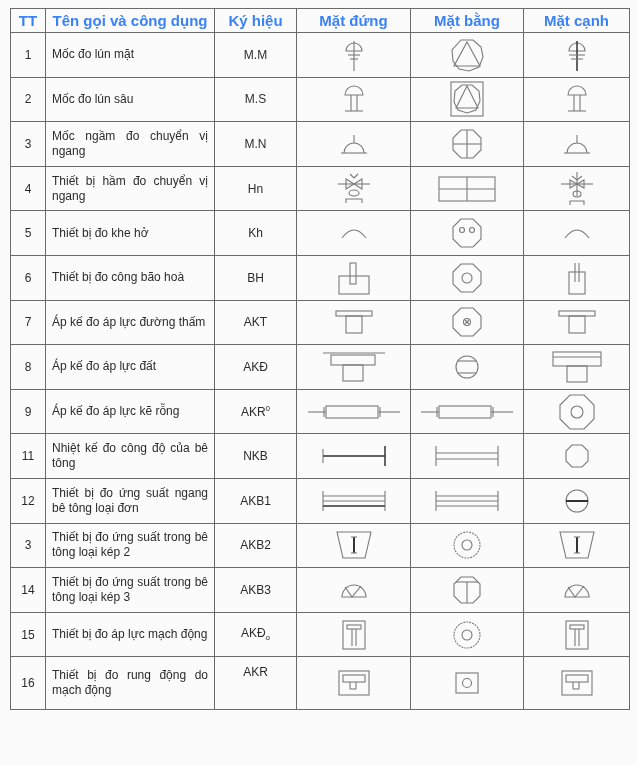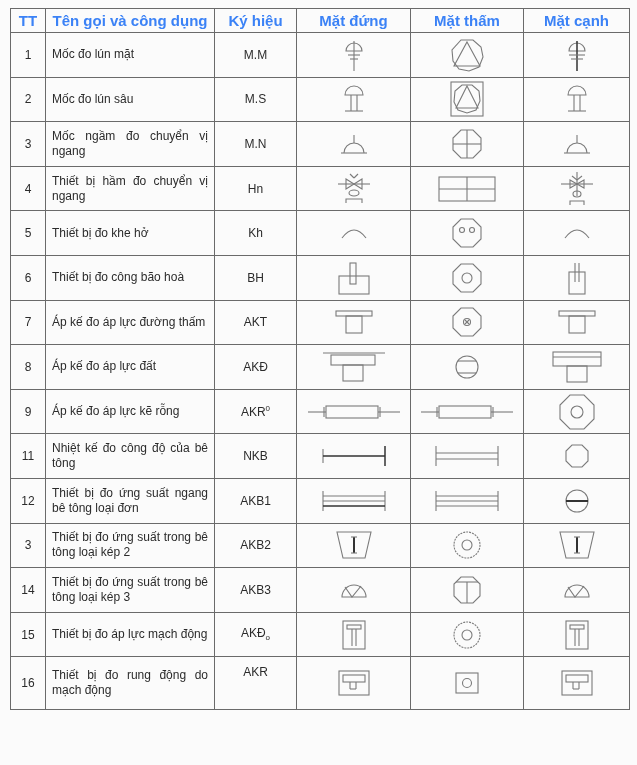--- a/index.html
+++ b/index.html
@@ -30,21 +30,21 @@
     <col style="width:114px">
       <col style="width:113px">
       <col style="width:106px">
   </colgroup>
   <thead>
     <tr>
       <th>TT</th>
       <th>Tên gọi và công dụng</th>
       <th>Ký hiệu</th>
       <th>Mặt đứng</th>
-      <th>Mặt thấm</th>
+      <th>Mặt bằng</th>
       <th>Mặt cạnh</th>
     </tr>
   </thead>
   <tbody>
 
     <tr>
       <td class="tt">1</td>
       <td class="name">Mốc đo lún mặt</td>
       <td class="code">M.M</td>
       <td class="ic">

